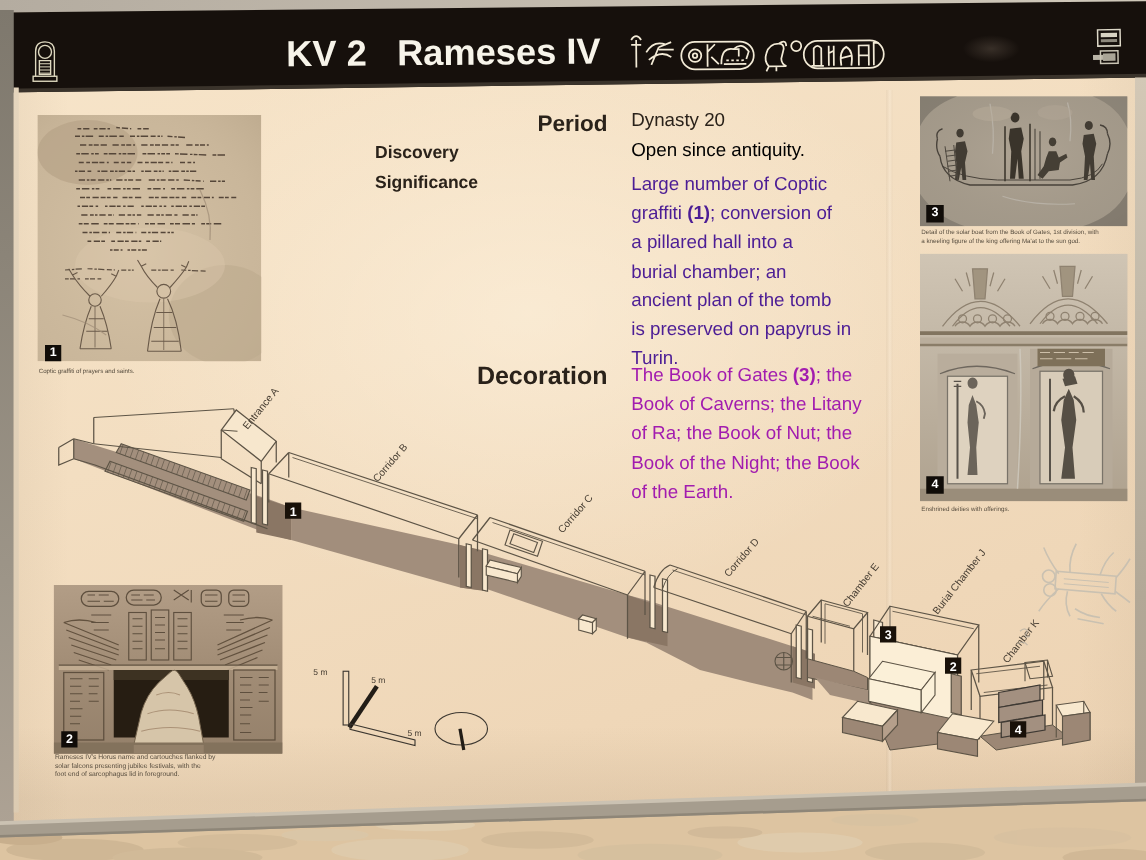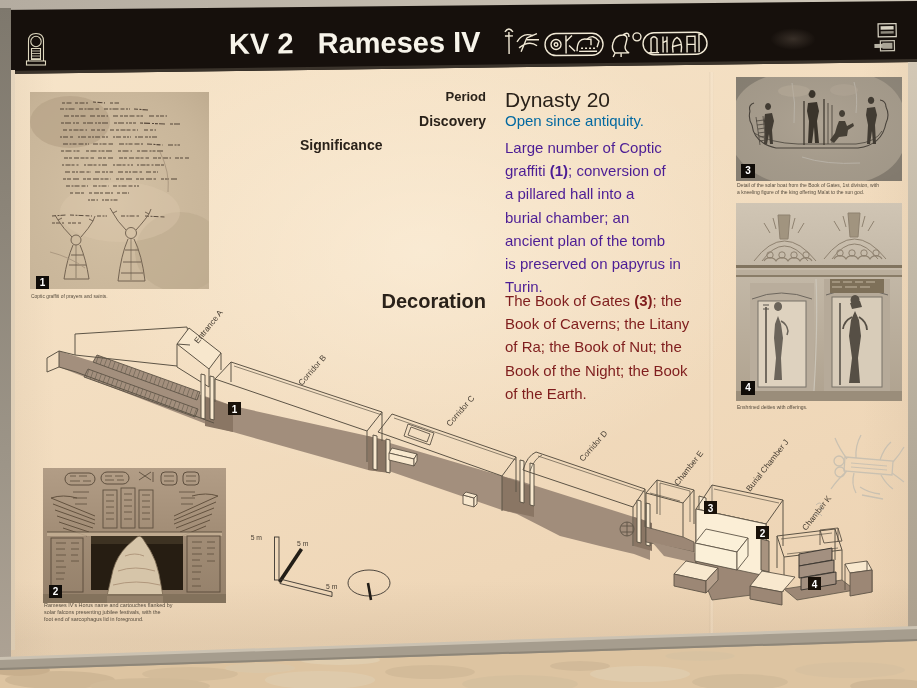--- a/index.html
+++ b/index.html
@@ -82,31 +82,31 @@
   </g>
 </svg>
 
 <div class="abs" style="left:0;top:8px;width:11px;height:652px;
   background:linear-gradient(180deg,#7e786d 0%,#8b8478 30%,#9d9588 70%,#ada294 100%);"></div>
 <div class="abs" style="left:11px;top:70px;width:4px;height:580px;background:linear-gradient(180deg,#e5d5bd,#dccbb2);"></div>
 
 <div class="abs" style="left:908px;top:62px;width:9px;height:590px;
   background:linear-gradient(180deg,#d3c8b6 0%,#c4bbaa 30%,#b2a897 70%,#ac9f8d 100%);"></div>
 
-<div class="abs" style="left:300px;top:89px;width:186px;text-align:right;font-weight:bold;font-size:13px;color:#2a221a;">Period</div>
-<div class="abs" style="left:505px;top:88px;font-size:21px;color:#2a221a;">Dynasty 20</div>
-
-<div class="abs" style="left:300px;top:113px;width:186px;text-align:right;font-weight:bold;font-size:14px;color:#2a221a;">Discovery</div>
-<div class="abs" style="left:505px;top:112px;font-size:15px;color:#0369a1;">Open since antiquity.</div>
+<div class="abs" style="left:300px;top:89px;width:186px;text-align:right;font-weight:bold;font-size:18px;color:#2a221a;">Period</div>
+<div class="abs" style="left:505px;top:88px;font-size:15px;color:#2a221a;">Dynasty 20</div>
+
+<div class="abs" style="left:300px;top:113px;width:186px;font-weight:bold;font-size:14px;color:#2a221a;">Discovery</div>
+<div class="abs" style="left:505px;top:112px;font-size:15px;color:#000000;">Open since antiquity.</div>
 
 <div class="abs" style="left:300px;top:137px;width:186px;font-weight:bold;font-size:14px;color:#2a221a;">Significance</div>
 <div class="abs" style="left:505px;top:136px;width:200px;font-size:15px;line-height:23.2px;color:#4c1d95;">Large number of Coptic<br>graffiti <b>(1)</b>; conversion of<br>a pillared hall into a<br>burial chamber; an<br>ancient plan of the tomb<br>is preserved on papyrus in<br>Turin.</div>
 
 <div class="abs" style="left:300px;top:290px;width:186px;text-align:right;font-weight:bold;font-size:20px;color:#2a221a;">Decoration</div>
-<div class="abs" style="left:505px;top:289px;width:210px;font-size:15px;line-height:23.2px;color:#7f1d1d;">The Book of Gates <b>(3)</b>; the<br>Book of Caverns; the Litany<br>of Ra; the Book of Nut; the<br>Book of the Night; the Book<br>of the Earth.</div>
+<div class="abs" style="left:505px;top:289px;width:210px;font-size:15px;line-height:23.2px;color:#a21caf;">The Book of Gates <b>(3)</b>; the<br>Book of Caverns; the Litany<br>of Ra; the Book of Nut; the<br>Book of the Night; the Book<br>of the Earth.</div>
 
 <svg class="abs" style="left:30px;top:92px;" width="179" height="197" viewBox="0 0 179 197">
   <rect width="179" height="197" fill="#c7b499"></rect>
   <rect width="179" height="197" fill="url(#p1g)"></rect>
   <defs>
     <radialGradient id="p1g" cx="0.45" cy="0.55" r="0.9">
       <stop offset="0" stop-color="#d8c5a8" stop-opacity="0.9"></stop>
       <stop offset="0.6" stop-color="#ccb99c" stop-opacity="0.5"></stop>
       <stop offset="1" stop-color="#b3a084" stop-opacity="0.85"></stop>
     </radialGradient>

